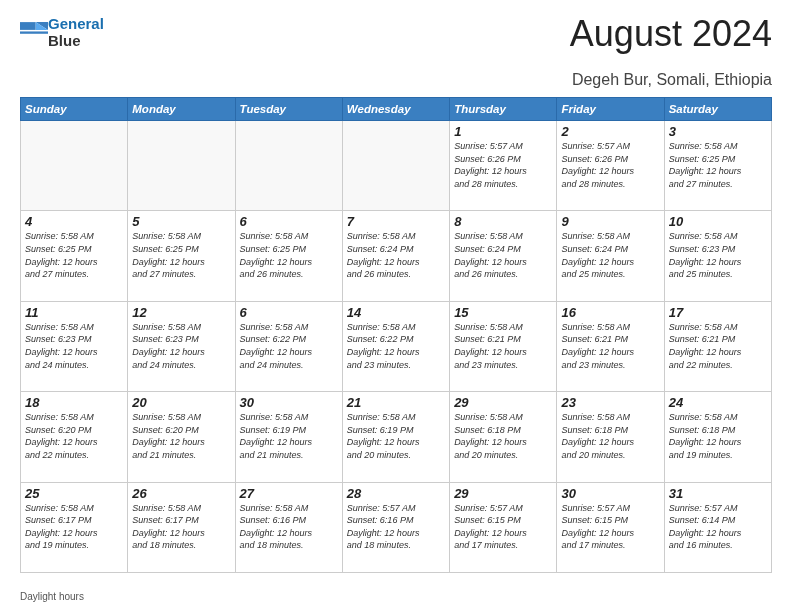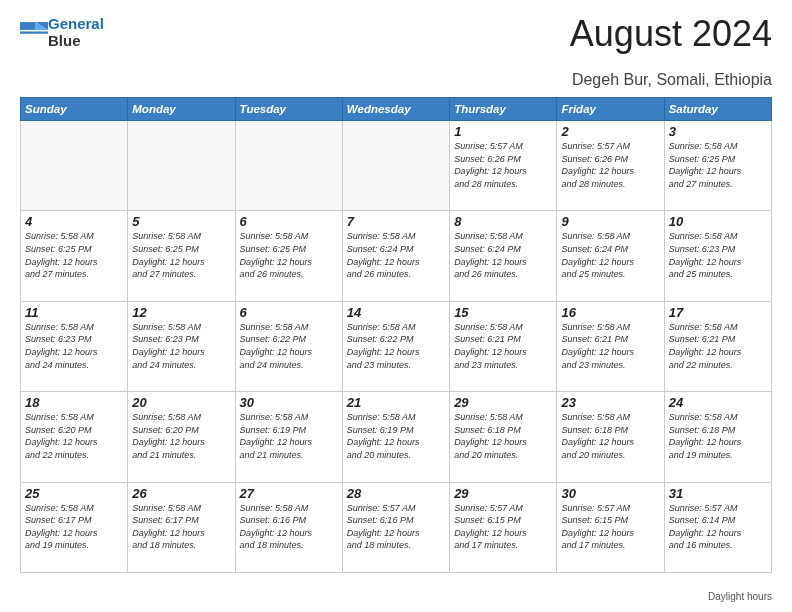--- a/index.html
+++ b/index.html
@@ -91,21 +91,21 @@
     }
     .day-info {
       font-size: 9px;
       line-height: 1.4;
       color: #333;
     }
     .footer {
       font-size: 10px;
       color: #555;
       margin-top: 18px;
-      text-align: right;
+      text-align: left;
     }
   </style>
 </head>
 <body>
 
 <div class="page">
   <div class="top-section">
     <div class="logo">
       <svg class="logo-icon" viewBox="0 0 36 36">
         <rect x="0" y="0" width="36" height="36" fill="white"></rect>

